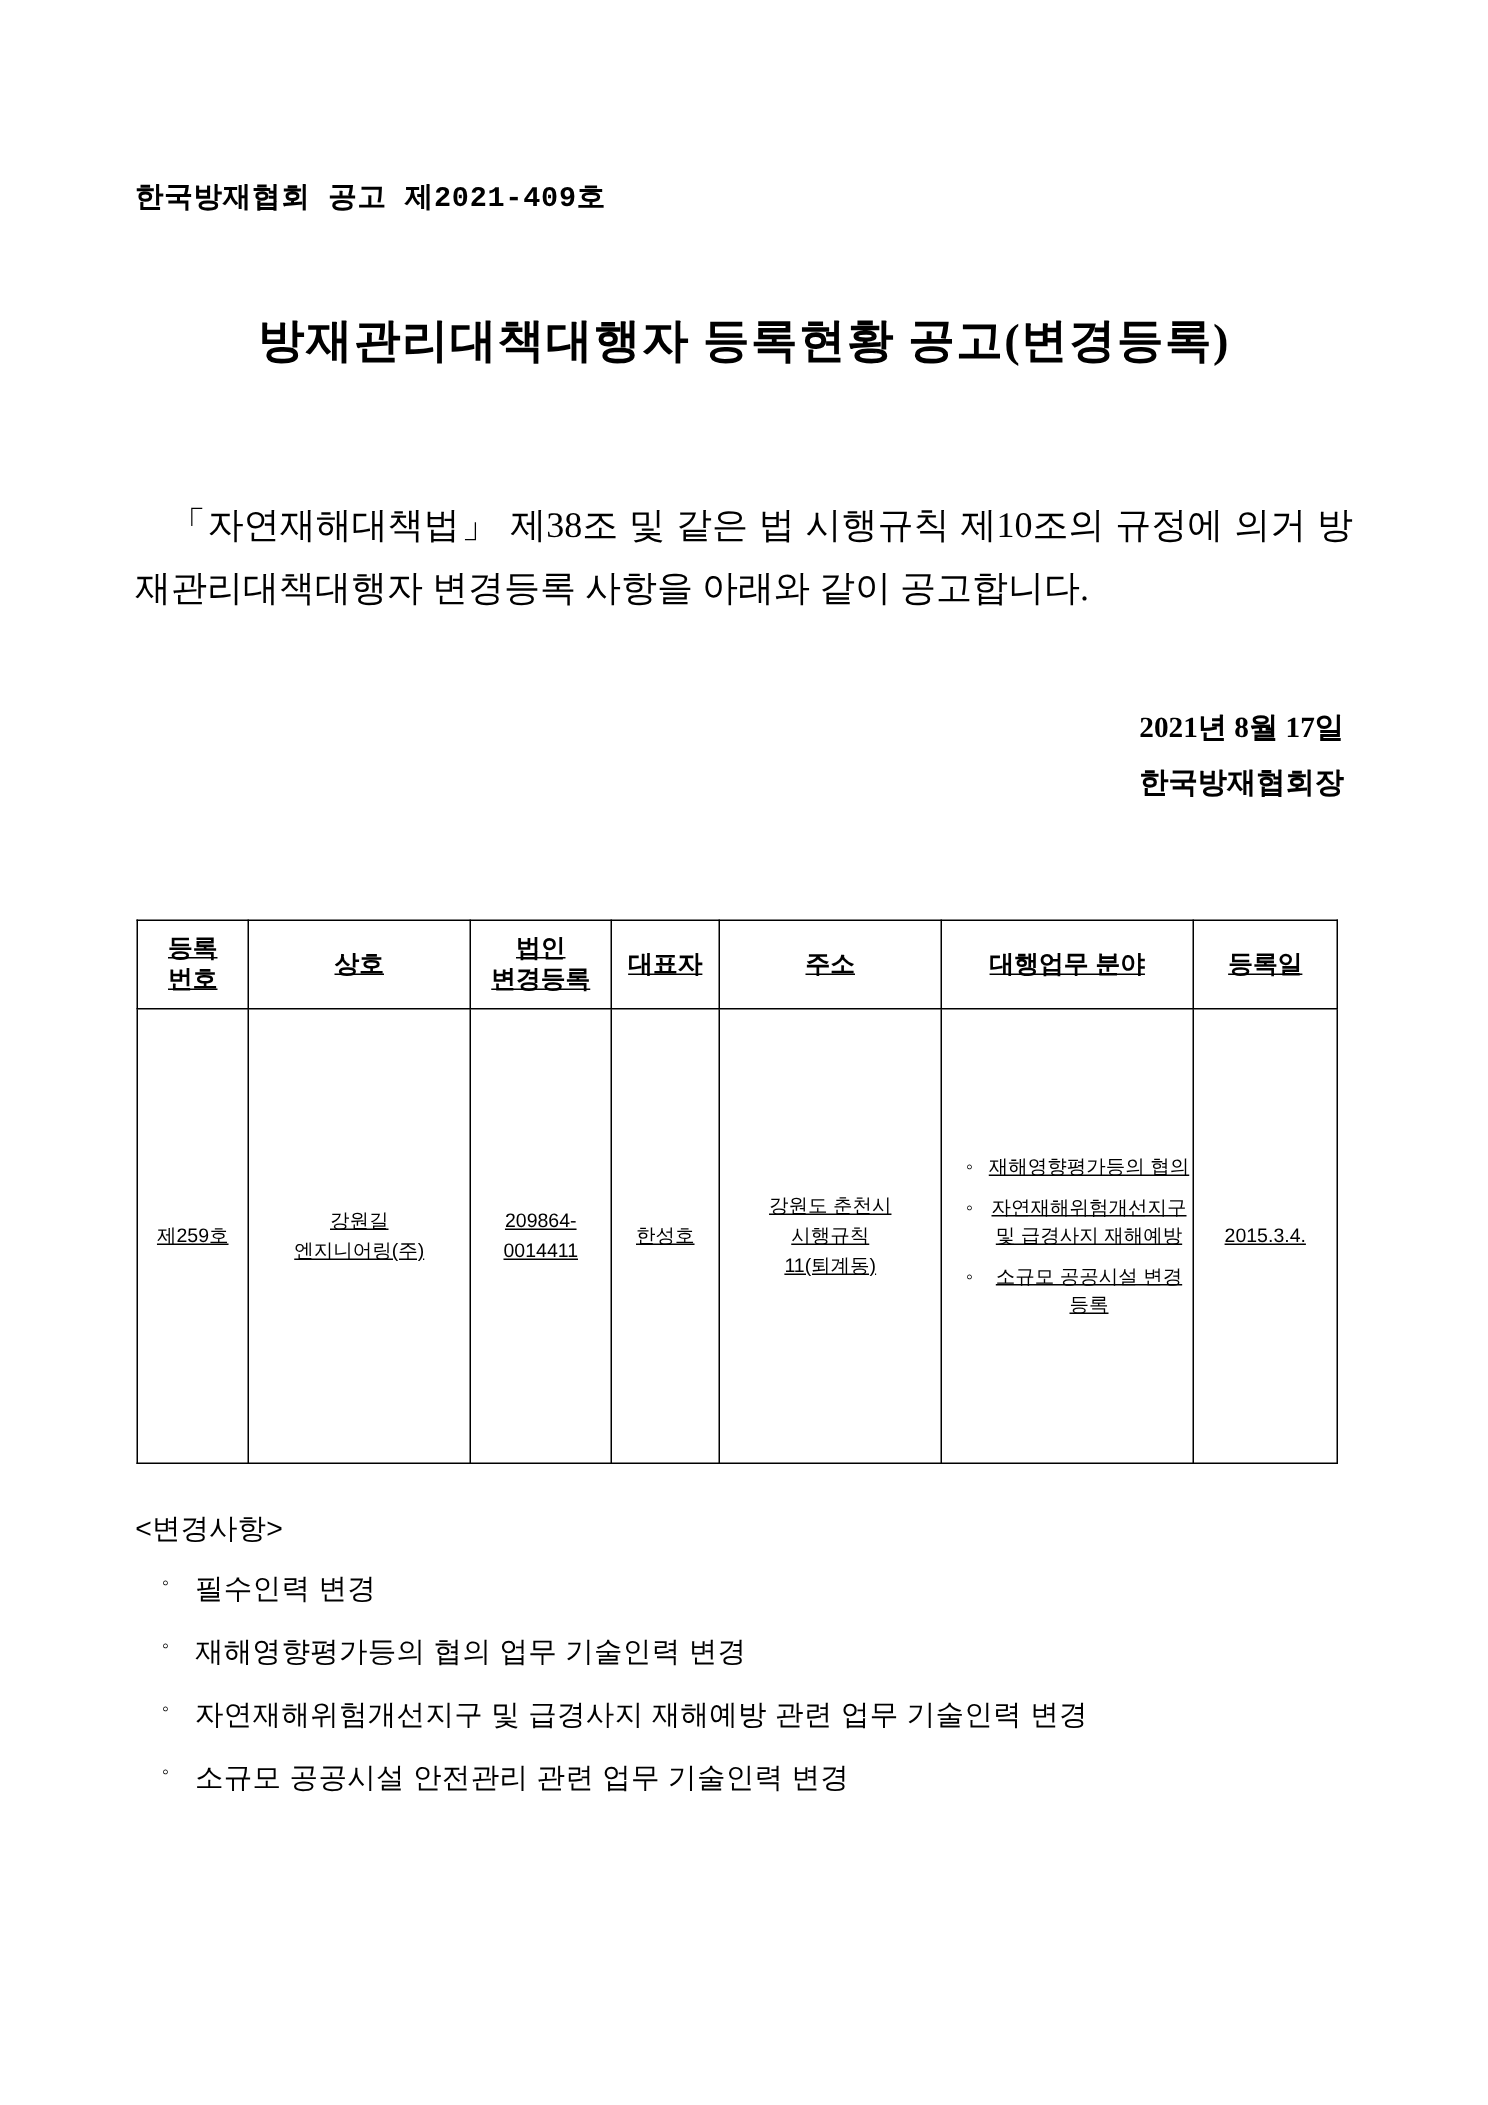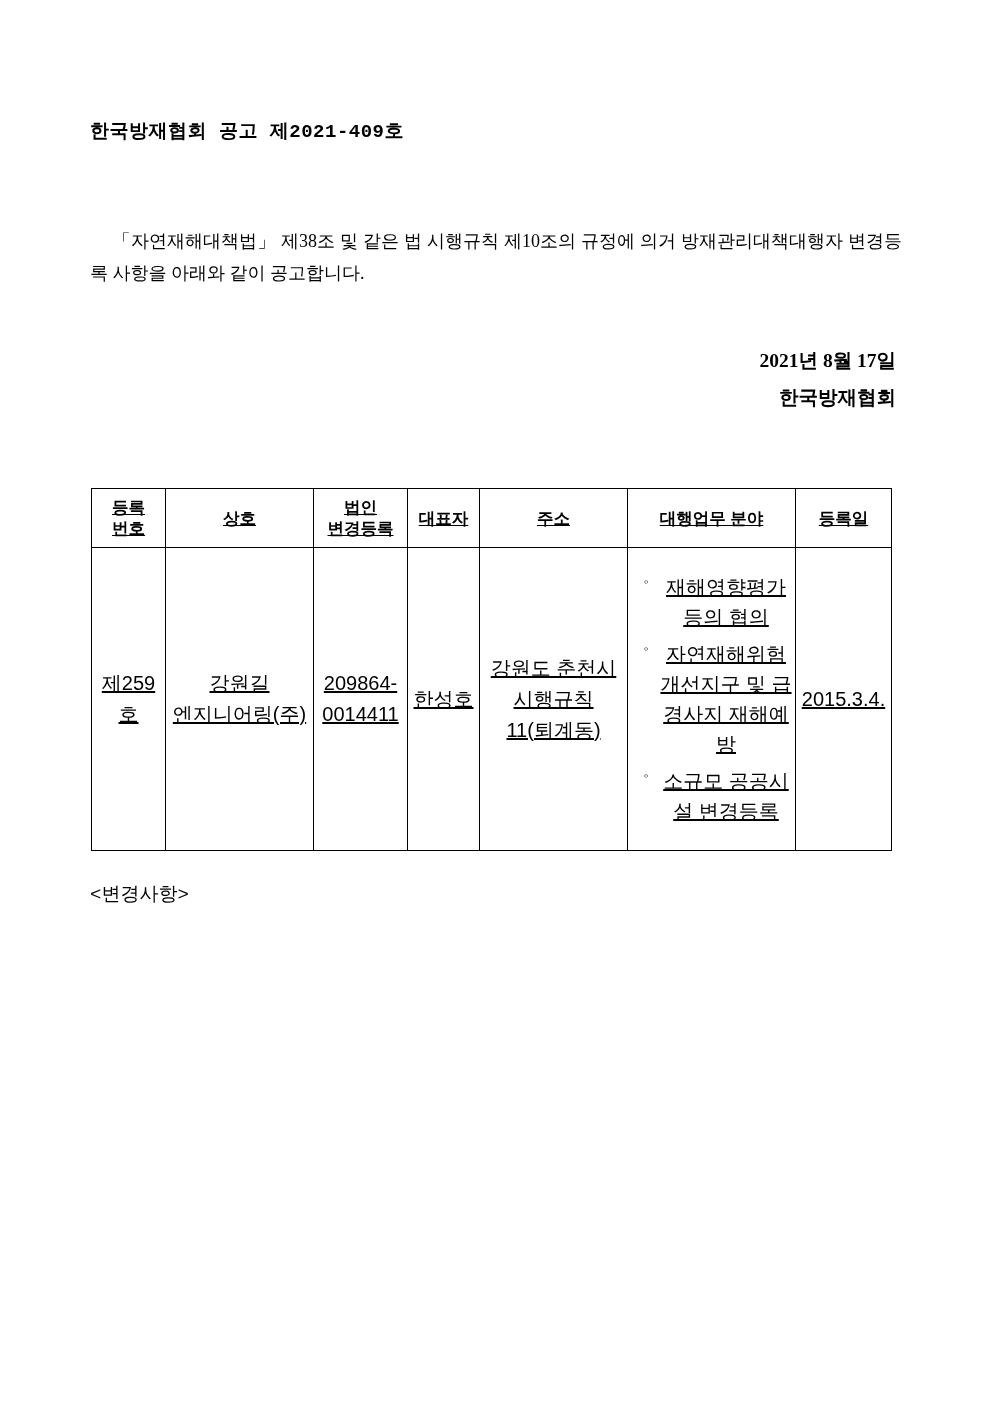--- a/index.html
+++ b/index.html
@@ -35,21 +35,21 @@
     margin-top: 62px;
     text-align: center;
     font-size: 31px;
     font-weight: bold;
     letter-spacing: 1px;
     font-family: "Liberation Serif", "DejaVu Serif", serif;
   }
 
   .body-para {
     margin-top: 82px;
-    font-size: 18px;
+    font-size: 24px;
     line-height: 1.75;
     text-align: justify;
     text-justify: inter-ideograph;
   }
   .body-para .indent {
     display: inline-block;
     width: 22px;
   }
 
   .sign-block {
@@ -79,21 +79,21 @@
   }
   table.reg-table th {
     font-weight: bold;
     height: 56px;
     line-height: 1.25;
     font-size: 16.5px;
   }
   table.reg-table td {
     height: 300px;
     line-height: 1.55;
-    font-size: 20px;
+    font-size: 13px;
   }
   .col-1 { width: 74px; }
   .col-2 { width: 148px; }
   .col-3 { width: 94px; }
   .col-4 { width: 72px; }
   .col-5 { width: 148px; }
   .col-6 { width: 168px; }
   .col-7 { width: 96px; }
 
   .cell-biz {
@@ -140,26 +140,27 @@
     font-size: 13px;
   }
 </style>
 </head>
 <body>
 
 <div class="page">
 
   <div class="notice-no">한국방재협회 공고 제2021-409호</div>
 
+  <h1 class="doc-title">방재관리대책대행자 등록현황 공고(변경등록)</h1>
 
   <p class="body-para"><span class="indent"></span><span>「자연재해대책법」 제38조 및 같은 법 시행규칙 제10조의 규정에 의거 방재관리대책대행자 변경등록 사항을 아래와 같이 공고합니다.</span></p>
 
   <div class="sign-block">
     <div>2021년 8월 17일</div>
-    <div>한국방재협회</div>
+    <div>한국방재협회장</div>
   </div>
 
   <table class="reg-table">
     <colgroup>
       <col class="col-1">
         <col class="col-2">
         <col class="col-3">
         <col class="col-4">
         <col class="col-5">
         <col class="col-6">
@@ -203,14 +204,20 @@
           <div class="biz-item">재해영향평가등의 협의</div>
           <div class="biz-item">자연재해위험개선지구 및 급경사지 재해예방</div>
           <div class="biz-item">소규모 공공시설 변경등록</div>
         </td>
         <td>2015.3.4.</td>
       </tr>
     </tbody>
   </table>
 
   <div class="changes-title">&lt;변경사항&gt;</div>
+  <ul class="changes">
+    <li>필수인력 변경</li>
+    <li>재해영향평가등의 협의 업무 기술인력 변경</li>
+    <li>자연재해위험개선지구 및 급경사지 재해예방 관련 업무 기술인력 변경</li>
+    <li>소규모 공공시설 안전관리 관련 업무 기술인력 변경</li>
+  </ul>
 
 </div>
 
 </body></html>

